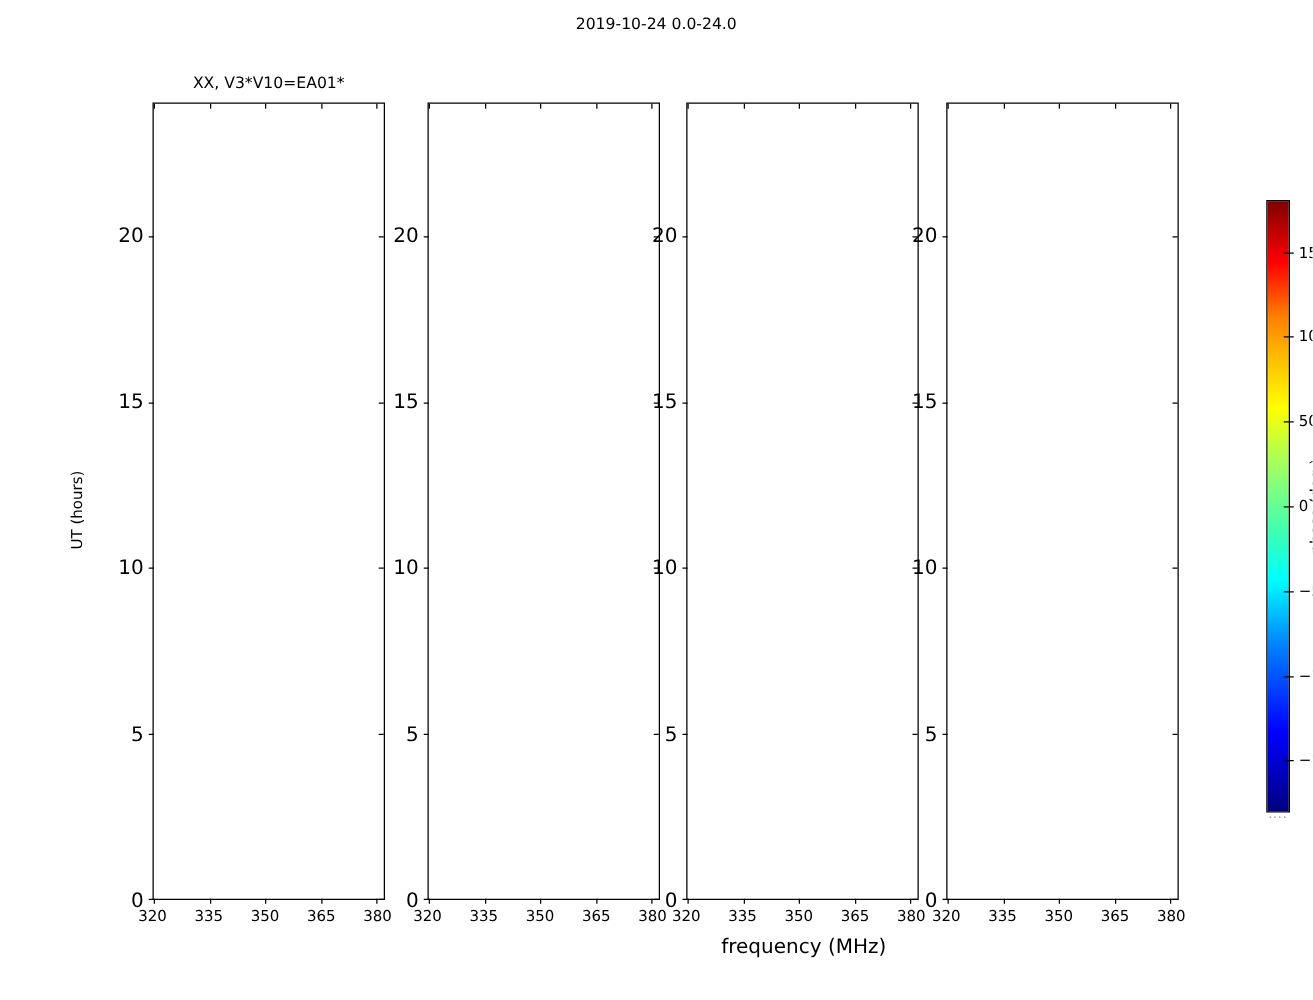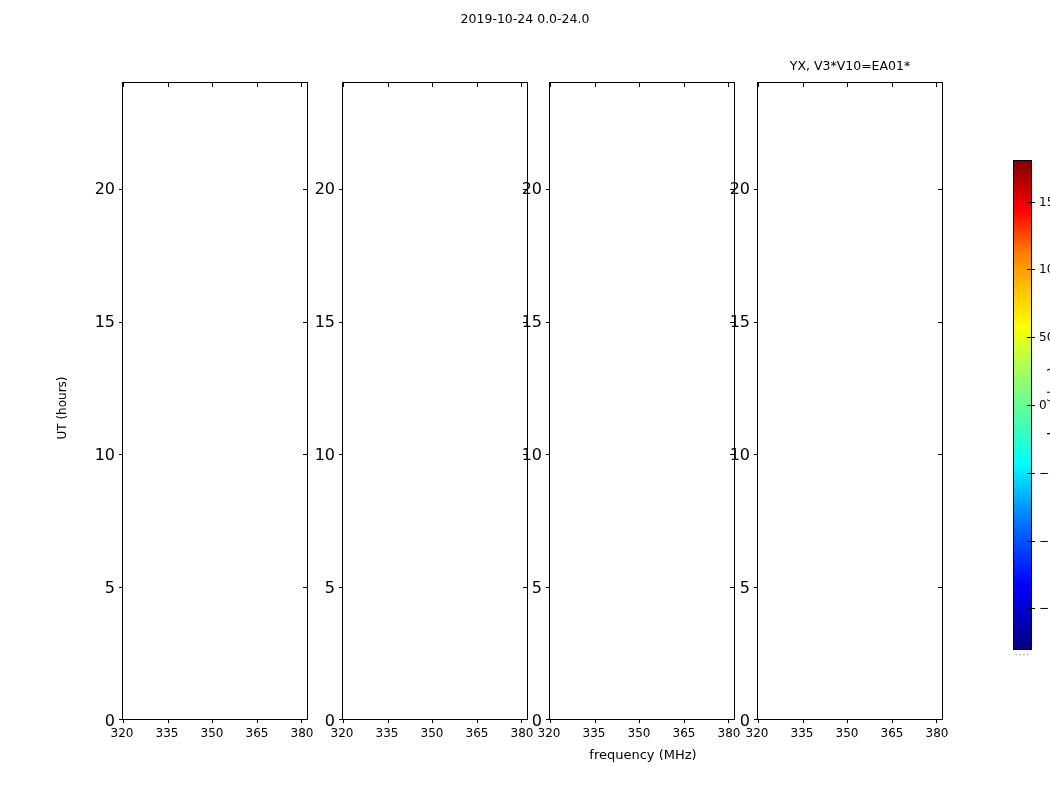--- a/index.html
+++ b/index.html
@@ -99,21 +99,21 @@
   }
   .ylabel {
     position: absolute;
     font-size: 12px;
     transform-origin: 50% 50%;
     transform: rotate(-90deg);
     white-space: nowrap;
   }
   .xlabel {
     position: absolute;
-    font-size: 13px;
+    font-size: 16px;
     white-space: nowrap;
     text-align: center;
   }
   
   #colorbar {
     position: absolute;
     left: 1013px;
     top: 160px;
     width: 19px;
     height: 490px;
@@ -175,20 +175,21 @@
   }
 </style>
 </head>
 <body>
 
 <div id="figure">
 
   <div class="suptitle">2019-10-24 0.0-24.0</div>
 
   <div class="panel" id="panel-0" style="left:122px; width:186px;">
+    <div class="panel-title">XX, V3*V10=EA01*</div>
     <div class="axes-frame">
         <div class="tick ytick-out" style="top: 100%;"></div>
         <div class="tick ytick-in-right" style="top: 100%;"></div>
         <div class="tick ytick-out" style="top: 79.1667%;"></div>
         <div class="tick ytick-in-right" style="top: 79.1667%;"></div>
         <div class="tick ytick-out" style="top: 58.3333%;"></div>
         <div class="tick ytick-in-right" style="top: 58.3333%;"></div>
         <div class="tick ytick-out" style="top: 37.5%;"></div>
         <div class="tick ytick-in-right" style="top: 37.5%;"></div>
         <div class="tick ytick-out" style="top: 16.6667%;"></div>
@@ -282,21 +283,20 @@
       <div class="ytick-label" style="top: 37.5%;">15</div>
       <div class="ytick-label" style="top: 16.6667%;">20</div>
       <div class="xtick-label" style="left: 0%;">320</div>
       <div class="xtick-label" style="left: 24.1935%;">335</div>
       <div class="xtick-label" style="left: 48.3871%;">350</div>
       <div class="xtick-label" style="left: 72.5806%;">365</div>
       <div class="xtick-label" style="left: 96.7742%;">380</div>
     </div>
 
   <div class="panel" id="panel-3" style="left:757px; width:186px;">
-    <div class="panel-title">YX, V3*V10=EA01*</div>
     <div class="axes-frame">
         <div class="tick ytick-out" style="top: 100%;"></div>
         <div class="tick ytick-in-right" style="top: 100%;"></div>
         <div class="tick ytick-out" style="top: 79.1667%;"></div>
         <div class="tick ytick-in-right" style="top: 79.1667%;"></div>
         <div class="tick ytick-out" style="top: 58.3333%;"></div>
         <div class="tick ytick-in-right" style="top: 58.3333%;"></div>
         <div class="tick ytick-out" style="top: 37.5%;"></div>
         <div class="tick ytick-in-right" style="top: 37.5%;"></div>
         <div class="tick ytick-out" style="top: 16.6667%;"></div>

